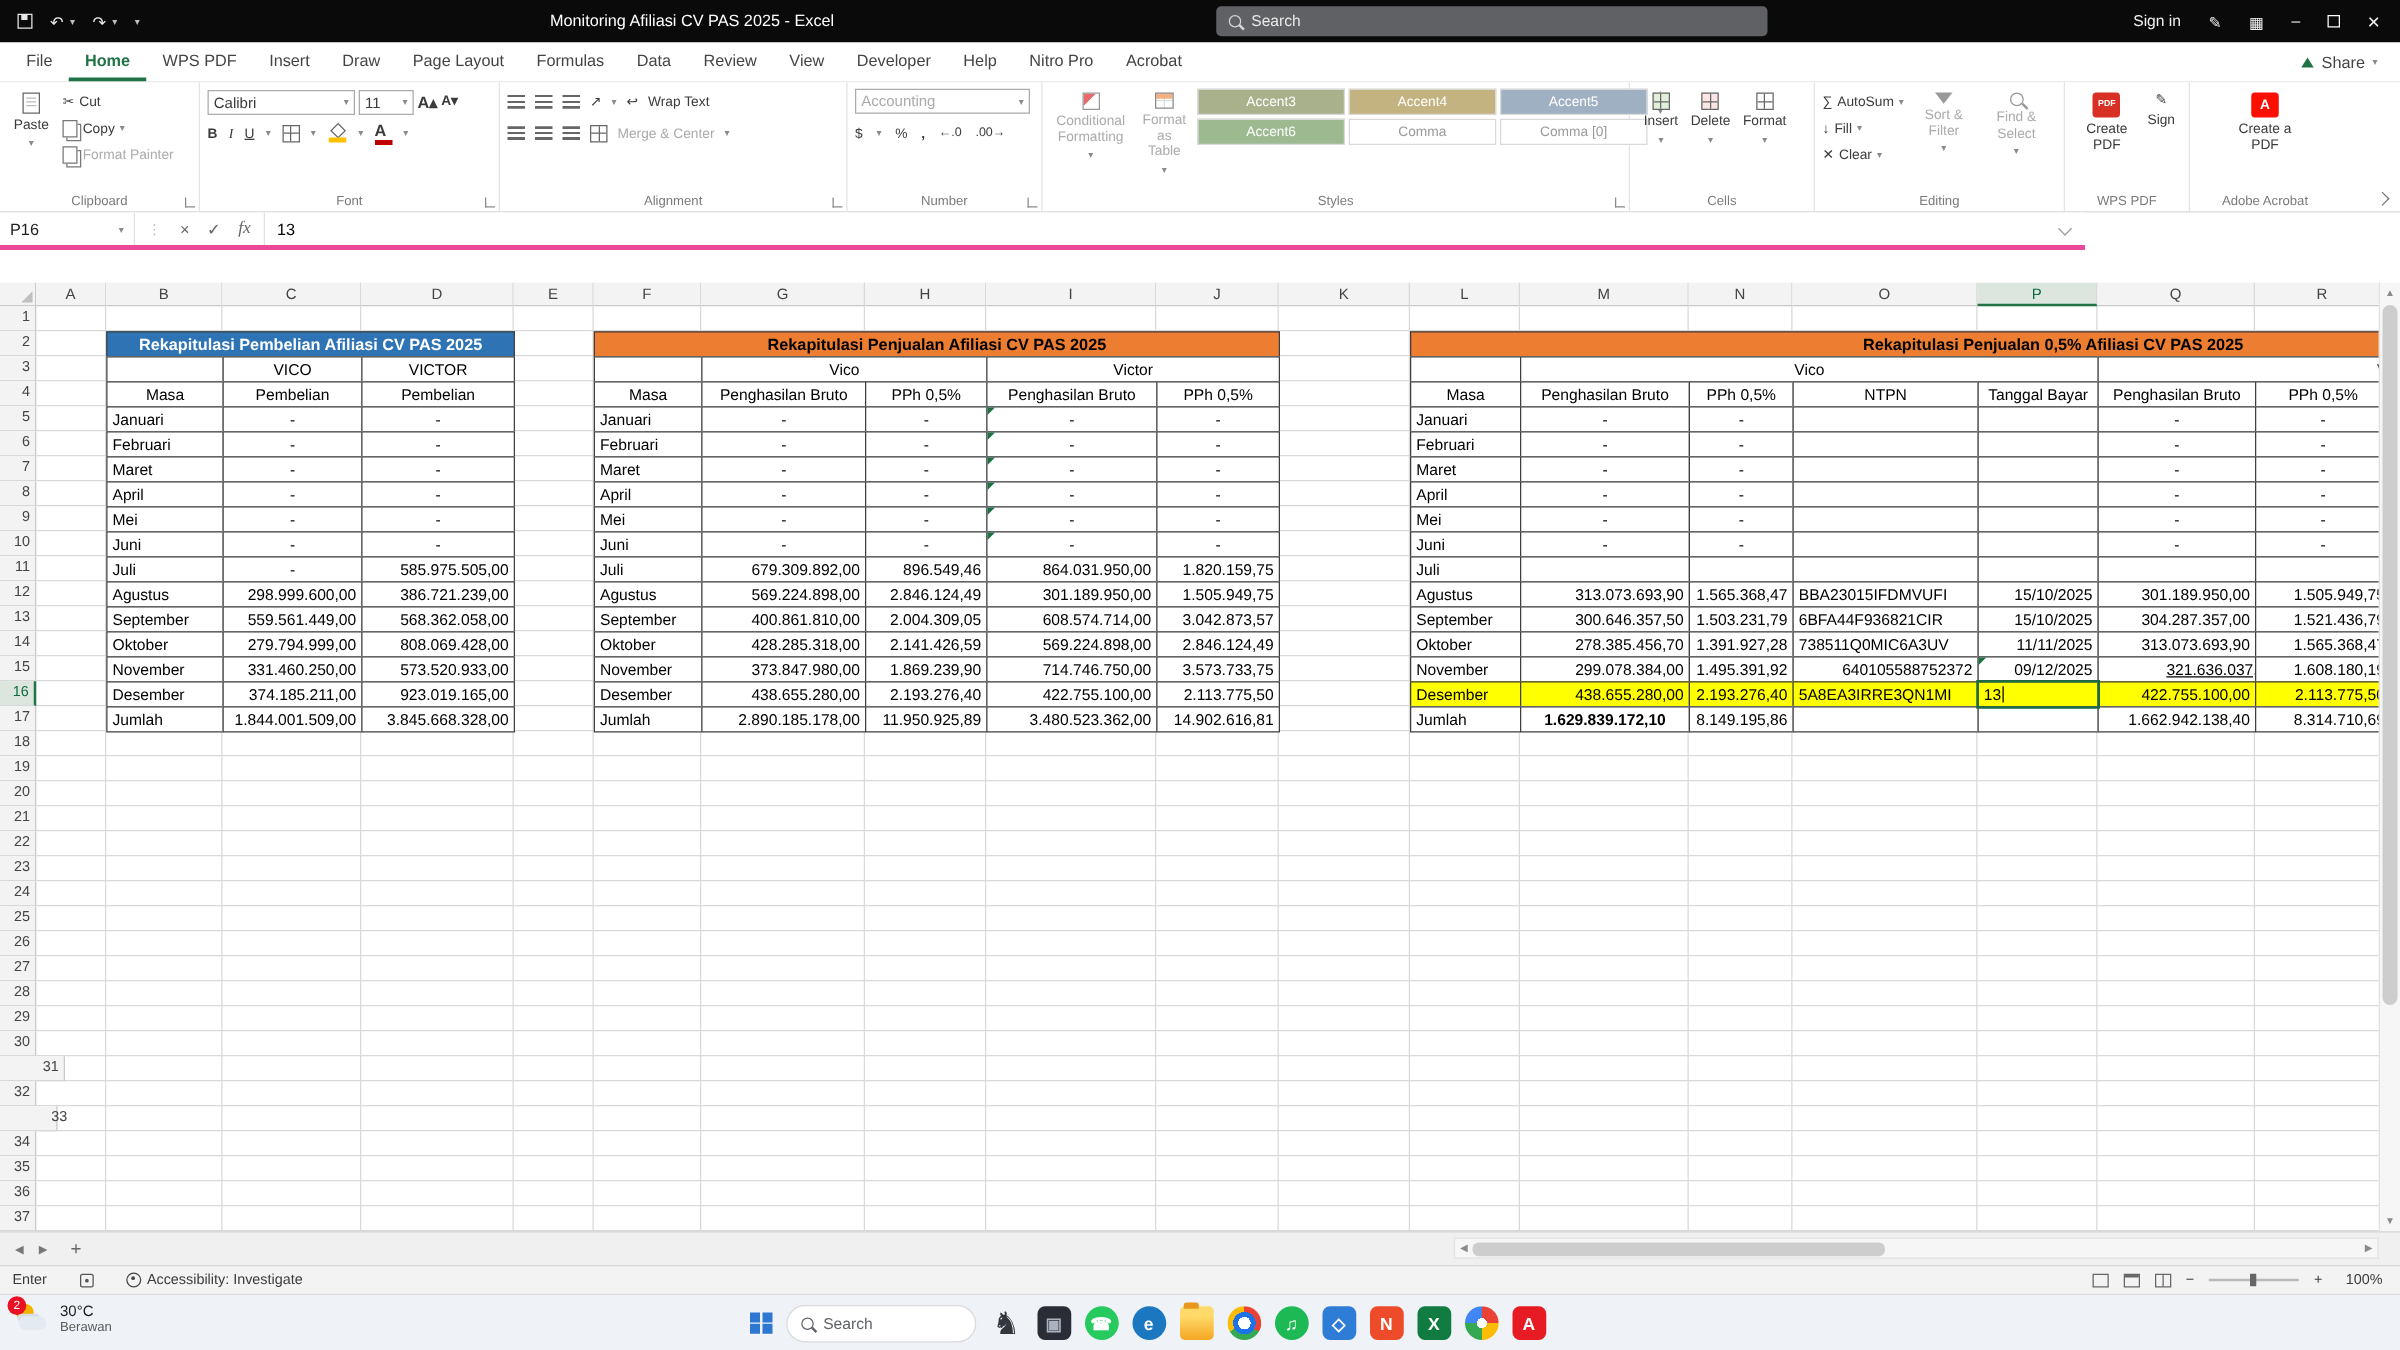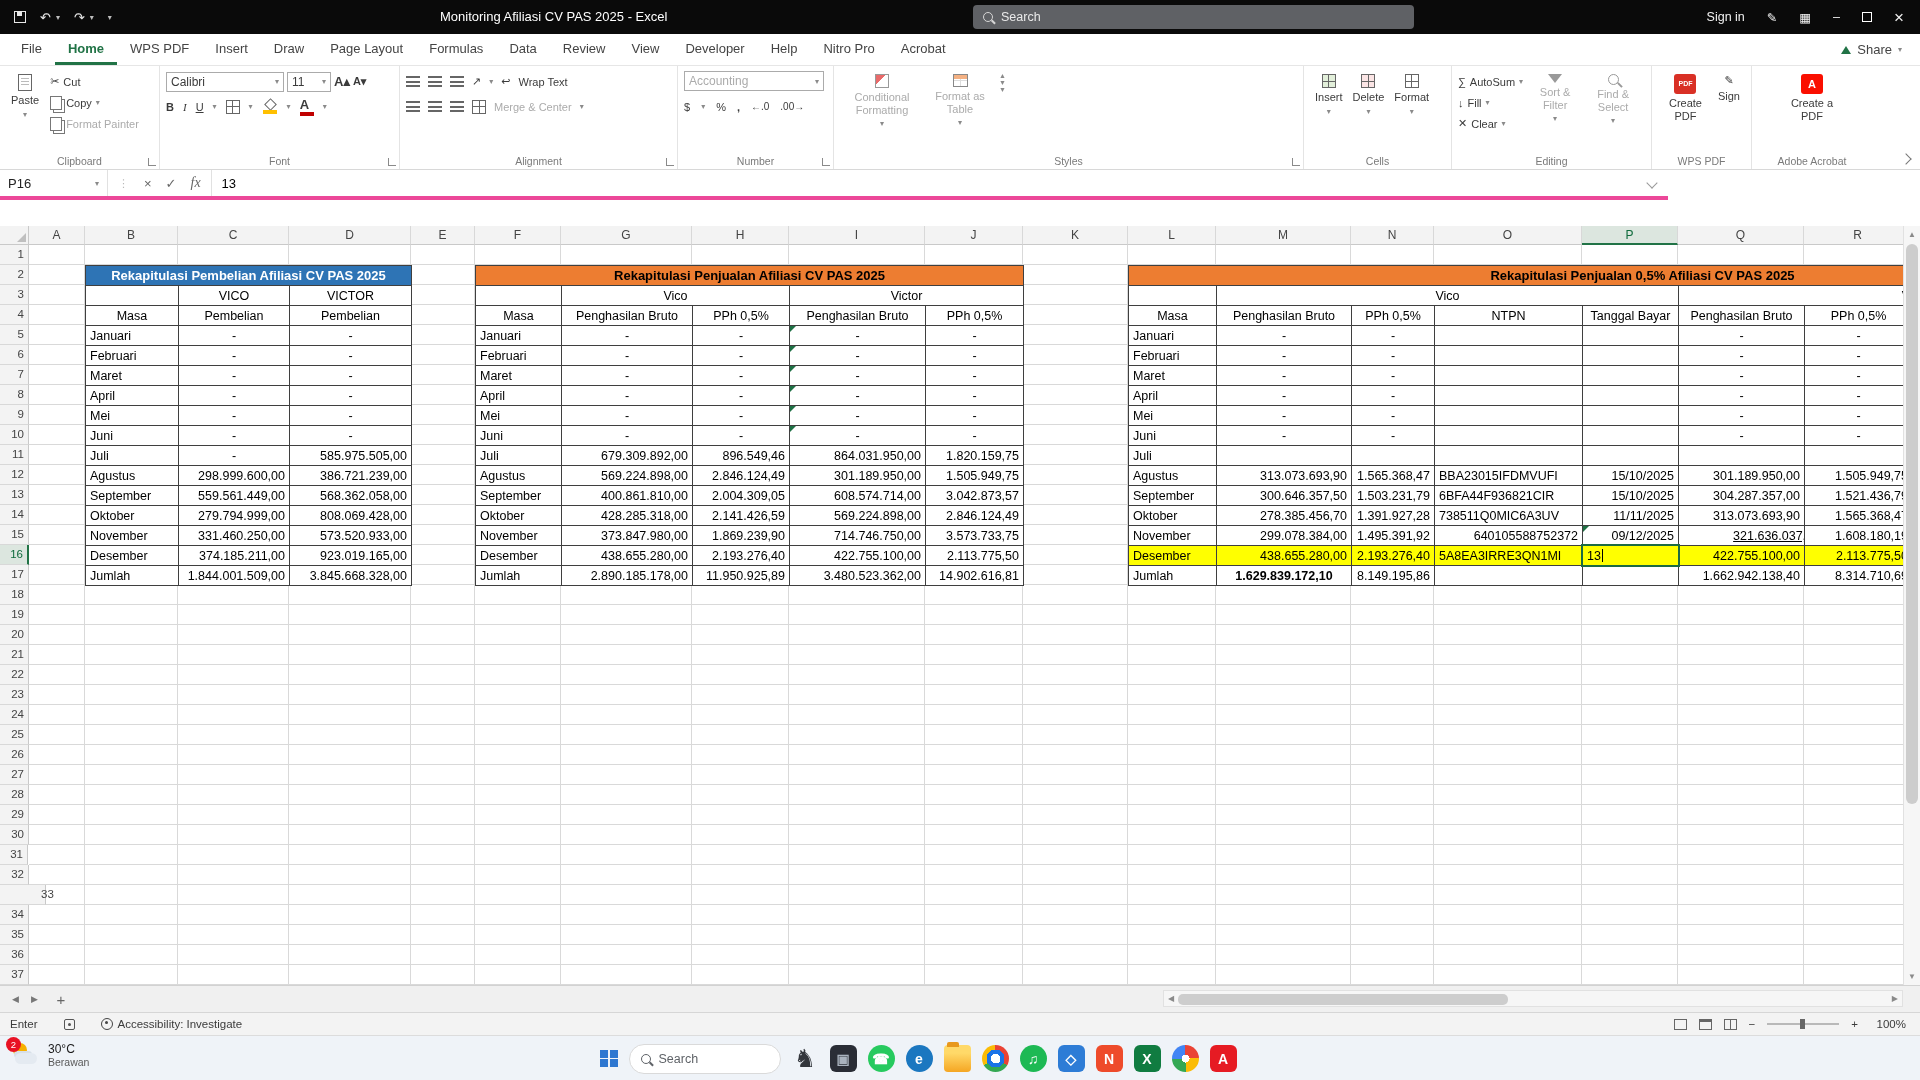--- a/index.html
+++ b/index.html
@@ -310,20 +310,28 @@
         <div class="bigbtn dis" style="width:84px">
           <span class="ic-cf"></span>
           <span>Conditional Formatting</span>
             <span class="dd8">▾</span>
         </div>
         <div class="bigbtn dis" style="width:64px">
           <span class="ic-table"></span>
           <span>Format as Table</span>
             <span class="dd8">▾</span>
         </div>
+        <div class="gallery" id="style-gallery">
+            <div class="chip" style="background: rgb(168, 177, 140); color: rgb(255, 255, 255);">Accent3</div>
+            <div class="chip" style="background: rgb(195, 179, 128); color: rgb(255, 255, 255);">Accent4</div>
+            <div class="chip" style="background: rgb(159, 176, 194); color: rgb(255, 255, 255);">Accent5</div>
+            <div class="chip" style="background: rgb(157, 185, 143); color: rgb(255, 255, 255);">Accent6</div>
+            <div class="chip" style="background: rgb(255, 255, 255); color: rgb(154, 154, 154);">Comma</div>
+            <div class="chip" style="background: rgb(255, 255, 255); color: rgb(154, 154, 154);">Comma [0]</div>
+          </div>
         <div class="galnav">
           <span>▲</span>
           <span>▼</span>
           <span>▼</span>
         </div>
       </div>
       <div class="glabel">Styles</div>
       <div class="launcher"></div>
     </div>
 
@@ -465,21 +473,21 @@
         <div class="rowhdr" style="left: 0px; top: 419px; width: 29px; height: 20px; z-index: 4;">21</div>
         <div class="rowhdr" style="left: 0px; top: 439px; width: 29px; height: 20px; z-index: 4;">22</div>
         <div class="rowhdr" style="left: 0px; top: 459px; width: 29px; height: 20px; z-index: 4;">23</div>
         <div class="rowhdr" style="left: 0px; top: 479px; width: 29px; height: 20px; z-index: 4;">24</div>
         <div class="rowhdr" style="left: 0px; top: 499px; width: 29px; height: 20px; z-index: 4;">25</div>
         <div class="rowhdr" style="left: 0px; top: 519px; width: 29px; height: 20px; z-index: 4;">26</div>
         <div class="rowhdr" style="left: 0px; top: 539px; width: 29px; height: 20px; z-index: 4;">27</div>
         <div class="rowhdr" style="left: 0px; top: 559px; width: 29px; height: 20px; z-index: 4;">28</div>
         <div class="rowhdr" style="left: 0px; top: 579px; width: 29px; height: 20px; z-index: 4;">29</div>
         <div class="rowhdr" style="left: 0px; top: 599px; width: 29px; height: 20px; z-index: 4;">30</div>
-        <div class="rowhdr" style="left: 0px; top: 619px; width: 28px; height: 20px; z-index: 4;">31</div>
+        <div class="rowhdr" style="left: 0px; top: 619px; width: 52px; height: 20px; z-index: 4;">31</div>
         <div class="rowhdr" style="left: 0px; top: 639px; width: 29px; height: 20px; z-index: 4;">32</div>
         <div class="rowhdr" style="left: 0px; top: 659px; width: 29px; height: 20px; z-index: 4; padding-left: 41px;">33</div>
         <div class="rowhdr" style="left: 0px; top: 679px; width: 29px; height: 20px; z-index: 4;">34</div>
         <div class="rowhdr" style="left: 0px; top: 699px; width: 29px; height: 20px; z-index: 4;">35</div>
         <div class="rowhdr" style="left: 0px; top: 719px; width: 29px; height: 20px; z-index: 4;">36</div>
         <div class="rowhdr" style="left: 0px; top: 739px; width: 29px; height: 20px; z-index: 4;">37</div>
         <div class="vline" style="left: 84px; top: 19px; height: 740px;"></div>
         <div class="vline" style="left: 177px; top: 19px; height: 740px;"></div>
         <div class="vline" style="left: 288px; top: 19px; height: 740px;"></div>
         <div class="vline" style="left: 410px; top: 19px; height: 740px;"></div>

